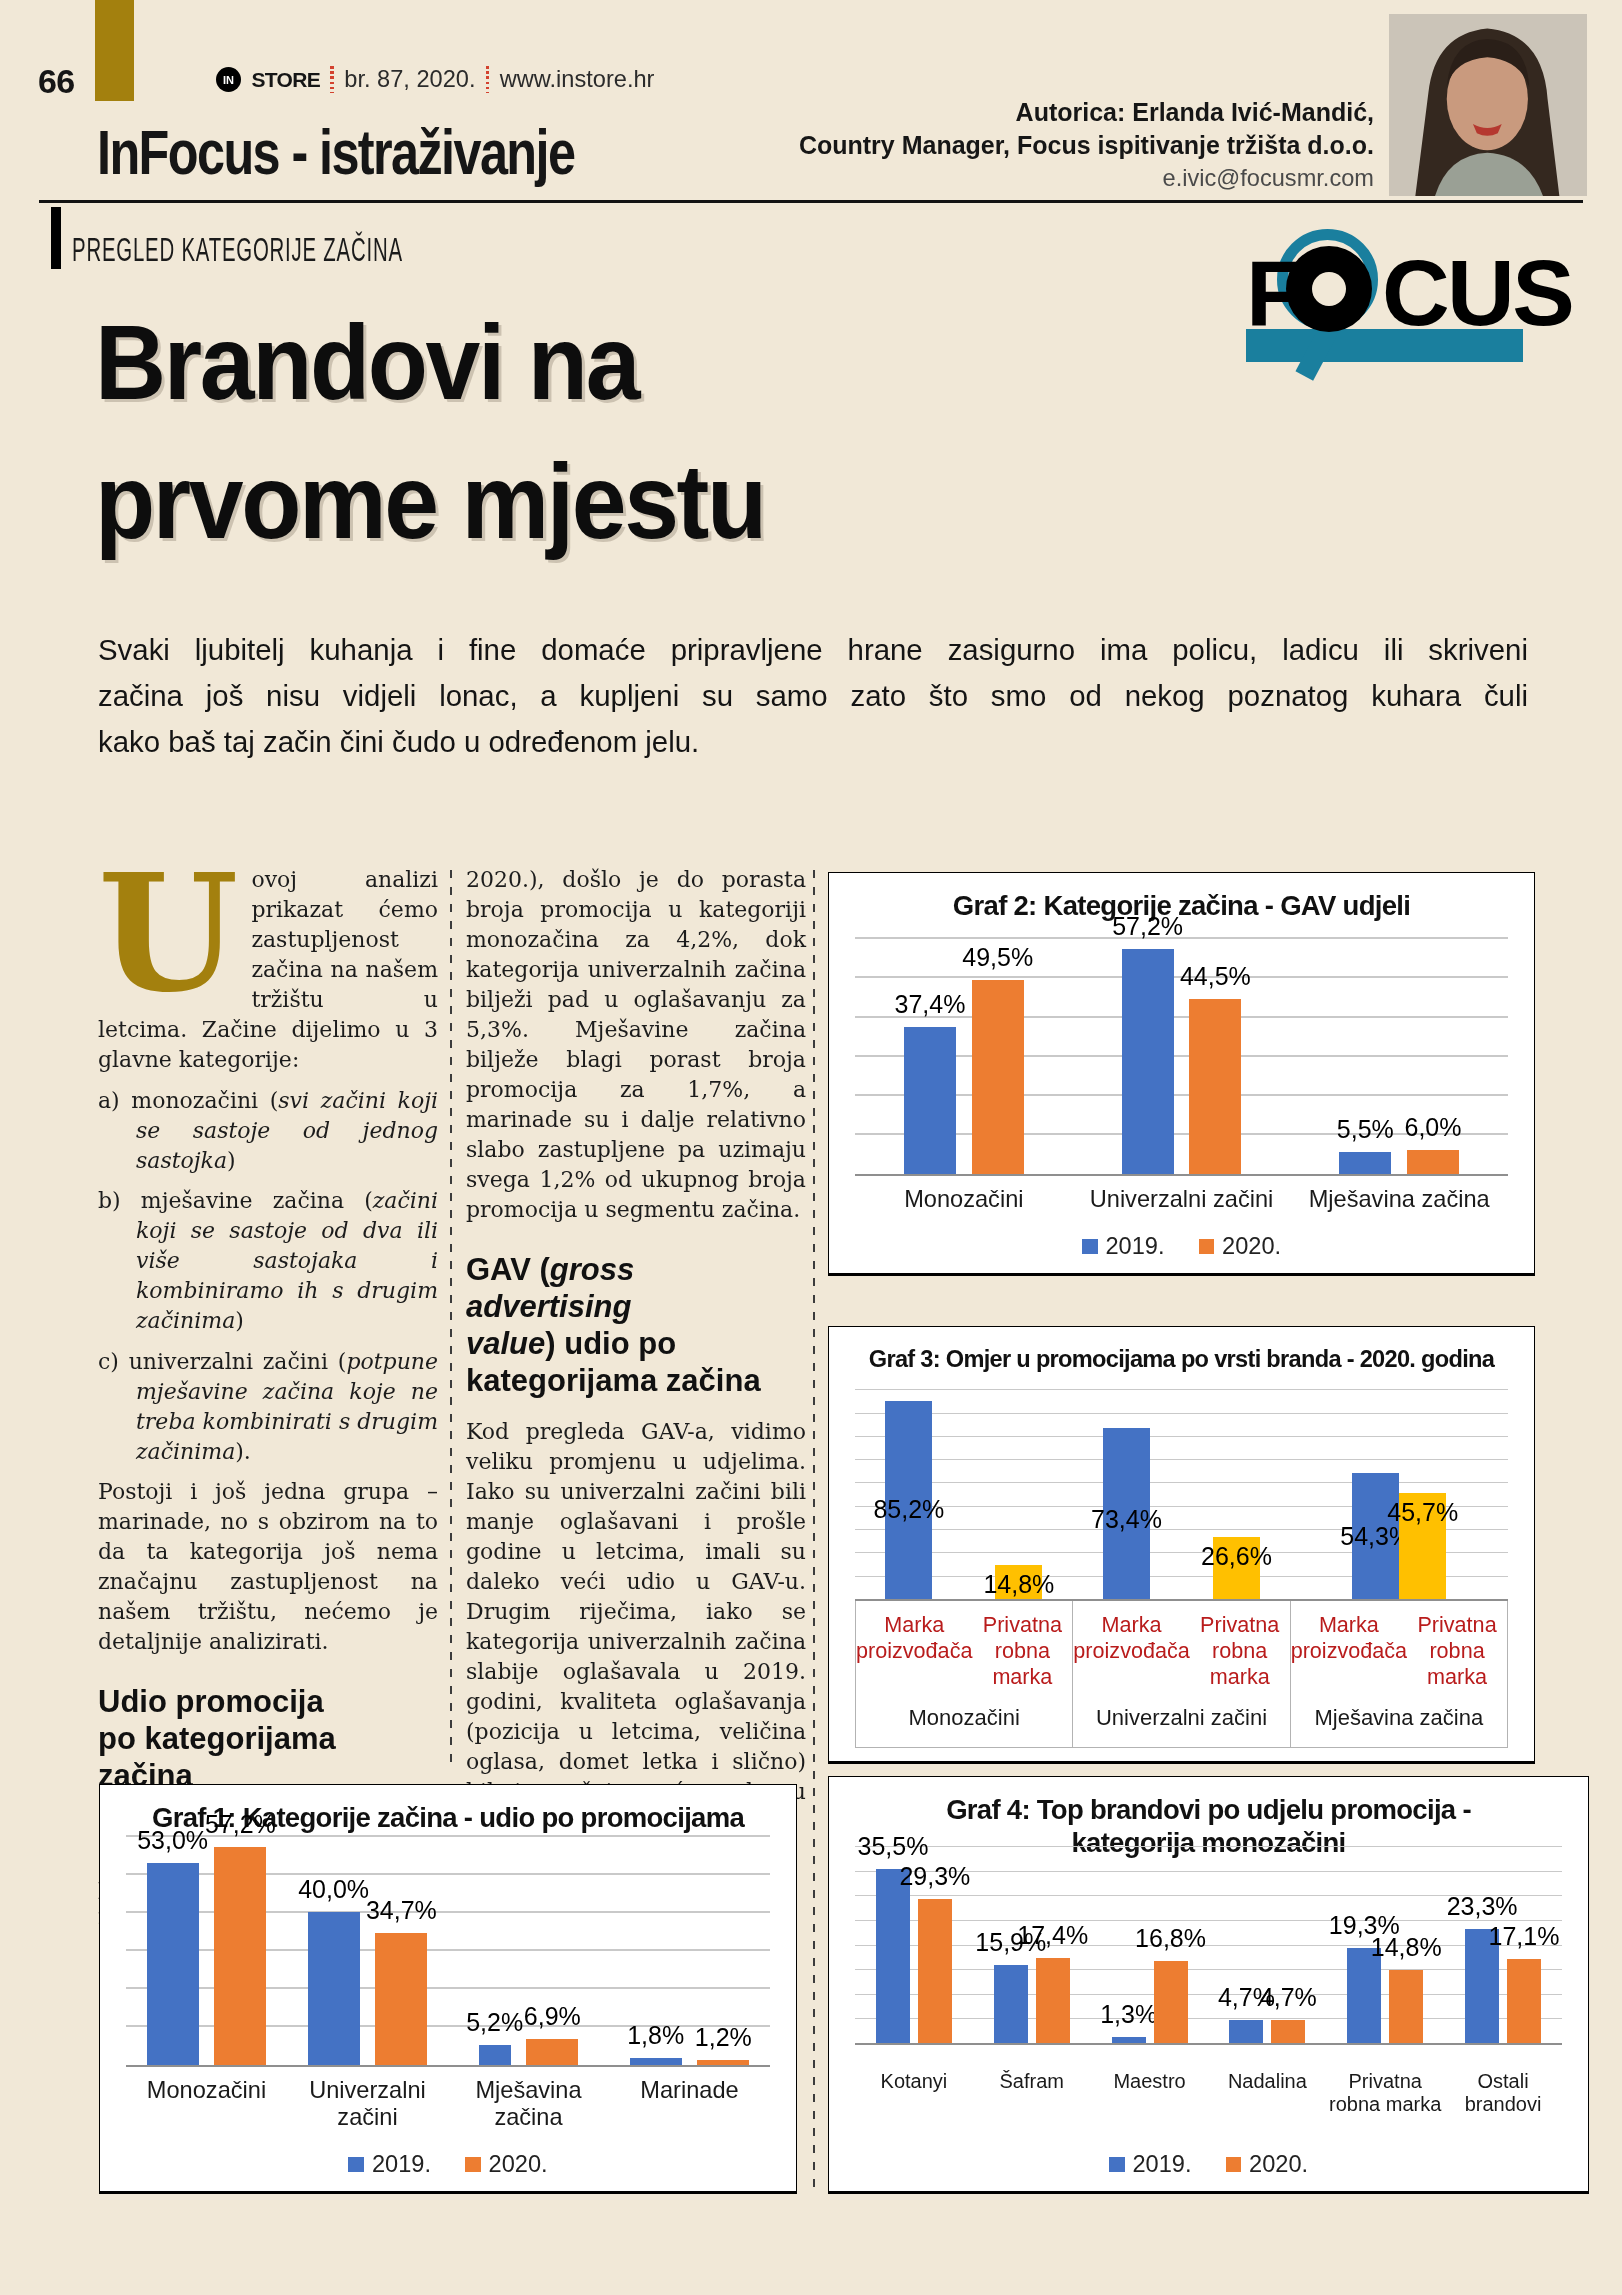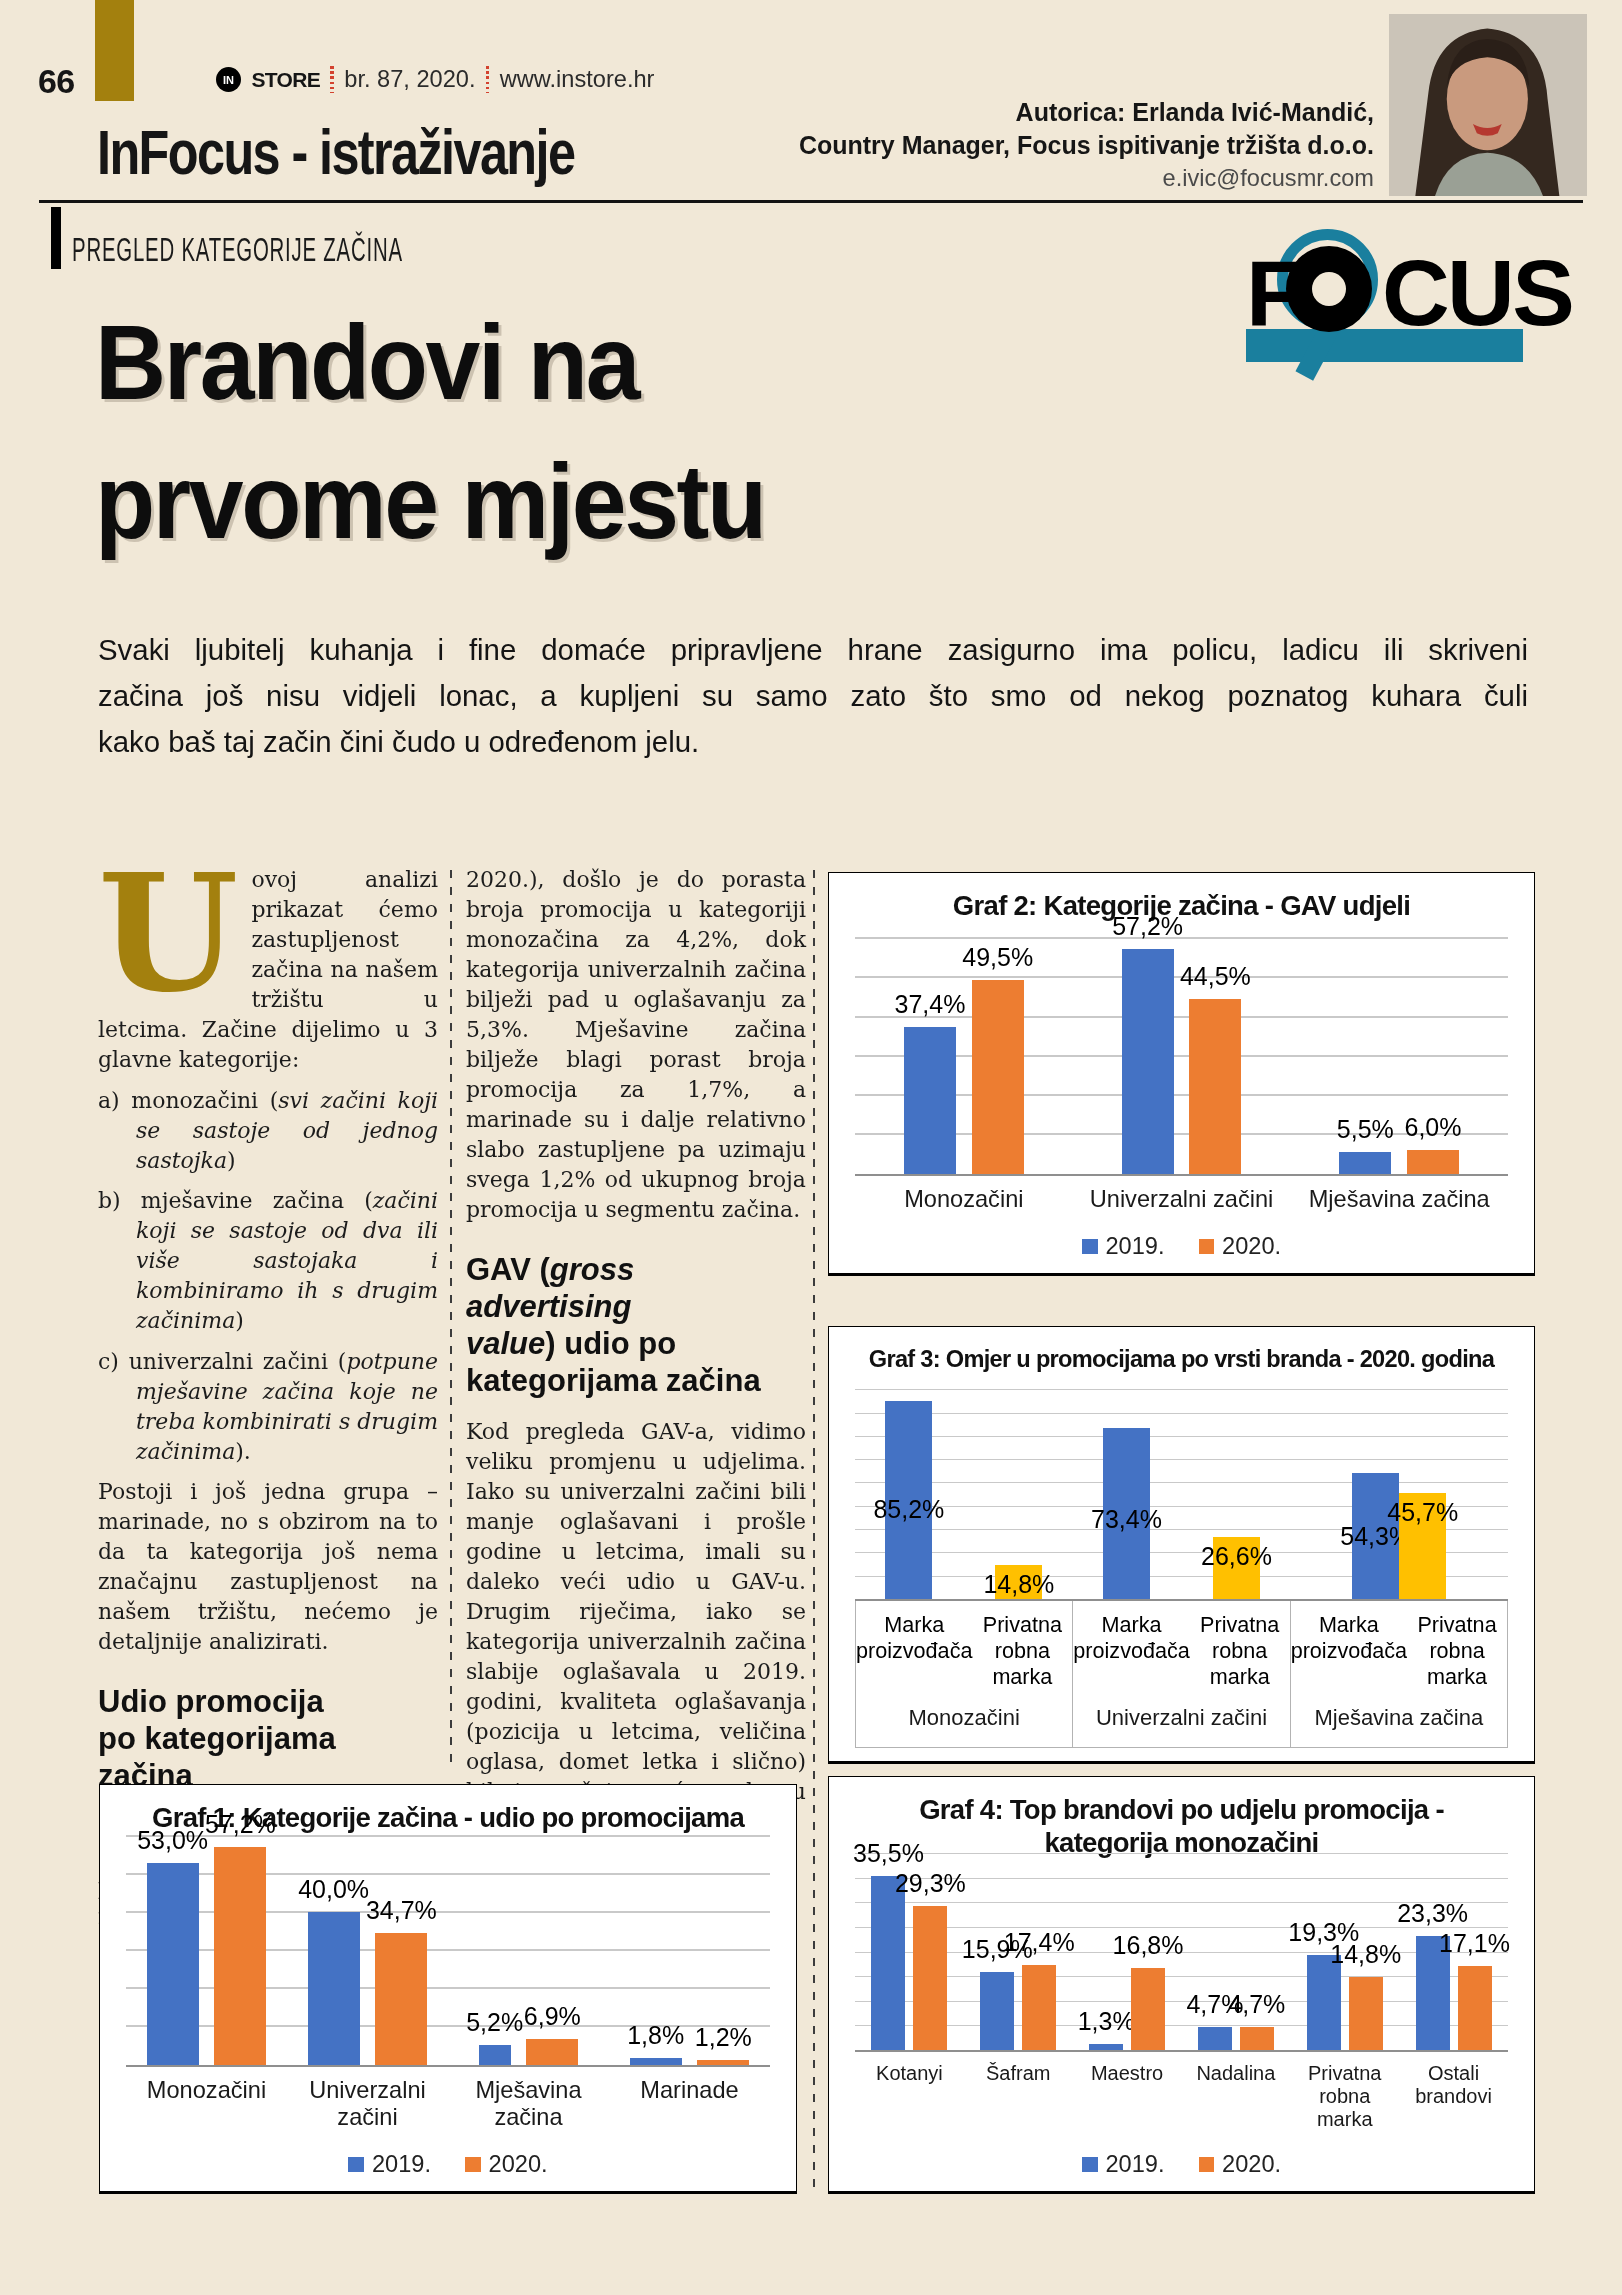--- a/index.html
+++ b/index.html
@@ -62,21 +62,21 @@
   .vsep{position:absolute;width:2px;background:repeating-linear-gradient(to bottom,#3c3c3c 0 7.9px,transparent 7.9px 17px);}
   #vsep1{left:450px;top:870px;height:896px;}
   #vsep2{left:813px;top:870px;height:1323px;}
 
   
   .chart-box{position:absolute;background:#fff;border:1.3px solid #000;border-bottom-width:3.9px;
              box-sizing:border-box;display:flex;flex-direction:column;padding:15.7px 26px 13px 26px;}
   #graf1box{left:99px;top:1784px;width:698px;height:410px;}
   #graf2box{left:828px;top:872px;width:707px;height:404px;}
   #graf3box{left:828px;top:1326px;width:707px;height:438px;}
-  #graf4box{left:828px;top:1776px;width:707px;height:418px;}
+  #graf4box{left:828px;top:1776px;width:761px;height:418px;gap:15px;}
   .chart-title{text-align:center;font-weight:700;font-size:27.5px;line-height:33px;color:#111;
                white-space:pre-line;letter-spacing:-0.7px;}
   #graf3box .chart-title{font-size:23.6px;}
   .plot{position:relative;width:100%;border-bottom:2px solid #8f8f8f;}
   #graf1box .plot{margin-top:37px;}
   #graf2box .plot{margin-top:42px;}
   #graf3box .plot{margin-top:26px;}
   #graf4box .plot{margin-top:19.6px;}
   .gridline{position:absolute;left:0;right:0;height:1.3px;background:#c9c9c9;}
   .groups{position:absolute;left:0;right:0;top:0;bottom:0;display:flex;}
@@ -89,21 +89,21 @@
   .cat-row .cat-label{flex:1;text-align:center;font-size:23.6px;line-height:1.15;color:#1a1a1a;}
   #graf4box .cat-row .cat-label{font-size:20px;}
   .legend{display:flex;justify-content:center;gap:34px;margin-top:19.6px;}
   .legend-item{display:flex;align-items:center;gap:7.9px;font-size:23.6px;color:#222;}
   .legend-swatch{width:15.7px;height:15.7px;}
   
   .axis-table{display:flex;border:1.3px solid #b3b3b3;border-top:none;}
   .axis-group{flex:1;display:flex;flex-direction:column;}
   .axis-group + .axis-group{border-left:1.3px solid #b3b3b3;}
   .sub-row{display:flex;padding:10.5px 0 3.9px 0;}
-  .sub-cell{flex:1;text-align:center;font-size:21.6px;line-height:1.2;color:#000000;}
+  .sub-cell{flex:1;text-align:center;font-size:21.6px;line-height:1.2;color:#b91c1c;}
   .group-cell{text-align:center;font-size:22px;color:#1a1a1a;padding:11.8px 0 15.7px 0;}
 </style>
 </head>
 <body>
 
 <div class="page">
 
   <div class="gold-bar"></div>
   <div class="page-number">66</div>
   <div class="masthead">

